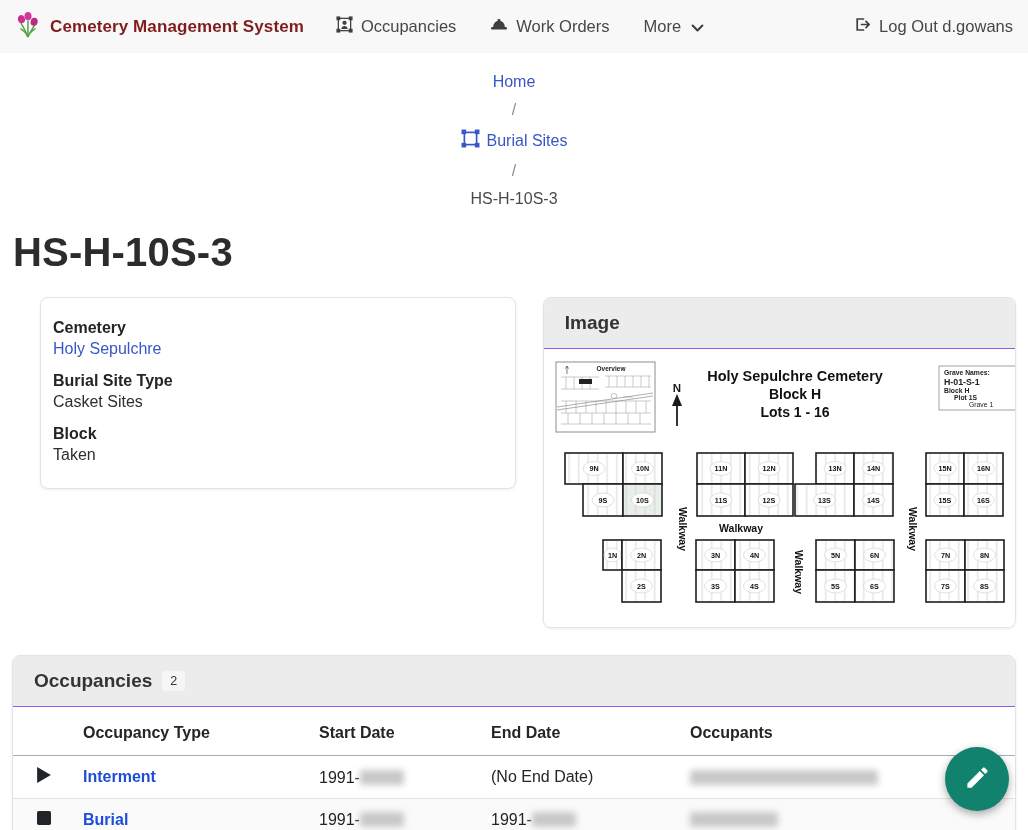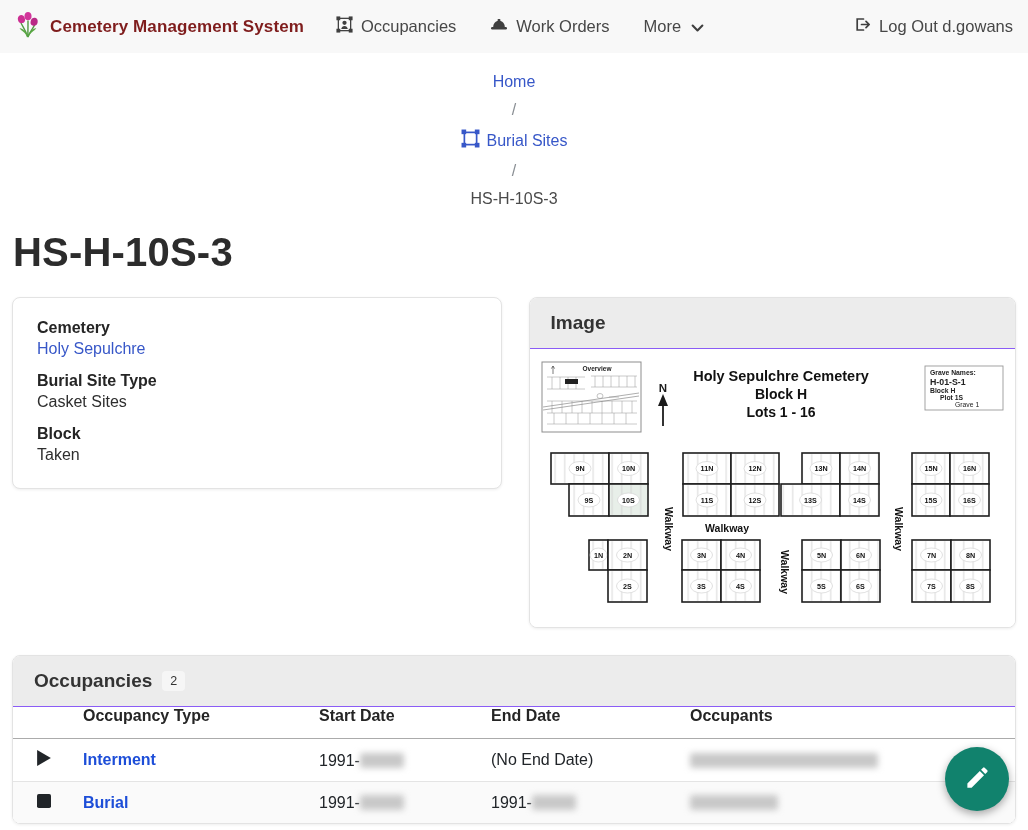--- a/index.html
+++ b/index.html
@@ -42,42 +42,42 @@
     font-size:40px; font-weight:700; color:#2c2c2c;
     padding:0 13px; margin:22px 0 22px; letter-spacing:.2px;
   }
 
   
   .cards-row { display:flex; align-items:flex-start; padding:0 12px; gap:27px; }
   .card {
     background:#fff; border:1px solid #e3e3e3; border-radius:8px;
     box-shadow:0 1px 3px rgba(0,0,0,.07);
   }
-  .details-card { width:490px; padding:21px 24px 10px; }
+  .details-card { width:490px; padding:21px 12px 10px;margin-left:28px; }
   .field-label { font-weight:700; font-size:16px; color:#252525; margin-bottom:3px; }
   .field-value { font-size:16px; color:#2e2e2e; margin-bottom:14px; }
   a.value-link { color:#3757c8; text-decoration:none; }
 
   .image-card { width:488px; overflow:hidden; }
   .card-header {
     background:#ececec; padding:14px 21px; font-size:19px; font-weight:700; color:#333;
     border-bottom:1px solid #8b5cf6; display:flex; align-items:center; gap:10px;
   }
   .image-body { background:#fff; padding:7px 11px 9px; }
 
   
   .occ-card { margin:27px 12px 0; border-radius:8px; border:1px solid #e3e3e3; box-shadow:0 1px 3px rgba(0,0,0,.07); overflow:hidden; }
   .count-badge {
     background:#f6f6f6; border-radius:4px; padding:3px 8px 2px;
     font-size:12.5px; font-weight:400; color:#333; line-height:1.2;
   }
   table.occ-table { width:100%; border-collapse:collapse; font-size:16px; background:#fff; }
   .occ-table th {
     text-align:left; font-weight:700; color:#252525;
-    padding:0 8px 13px; border-bottom:1px solid #ababab;
+    padding:17px 8px 13px; border-bottom:1px solid #ababab;
   }
   .occ-table td { padding:11px 8px; border-top:1px solid #e4e4e4; vertical-align:middle; }
   .occ-table tr:first-child td { border-top:none; }
   .occ-table tbody tr.striped { background:#fafafa; }
   .col-icon { width:62px; text-align:center; }
   .col-type { width:236px; }
   .col-start { width:172px; }
   .col-end { width:199px; }
   a.row-link { color:#1d4ed8; font-weight:700; text-decoration:none; }
   .redact {

